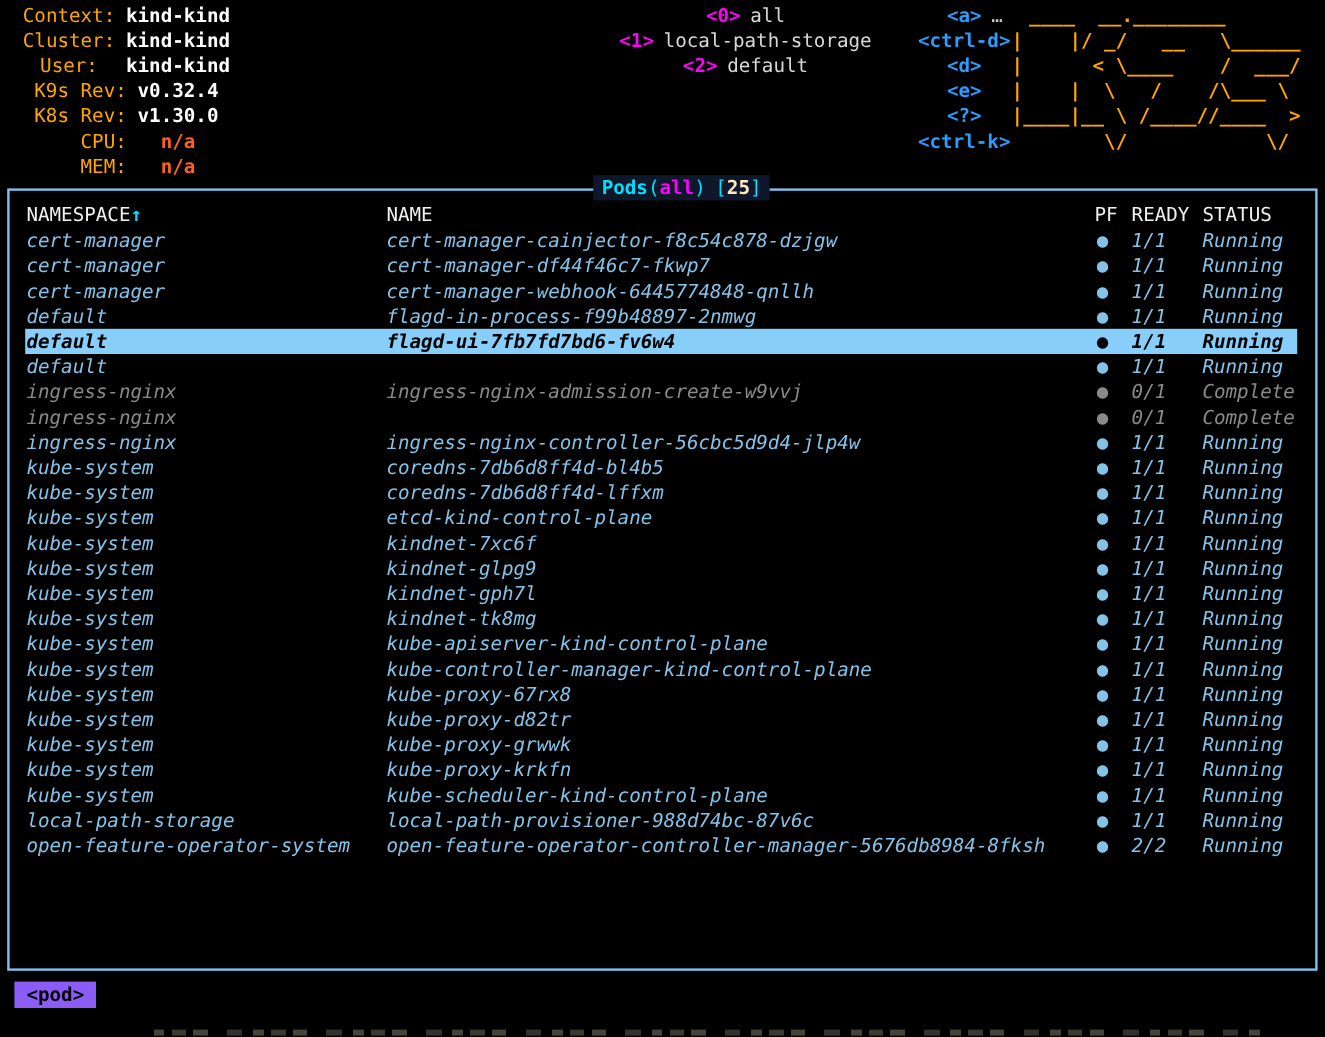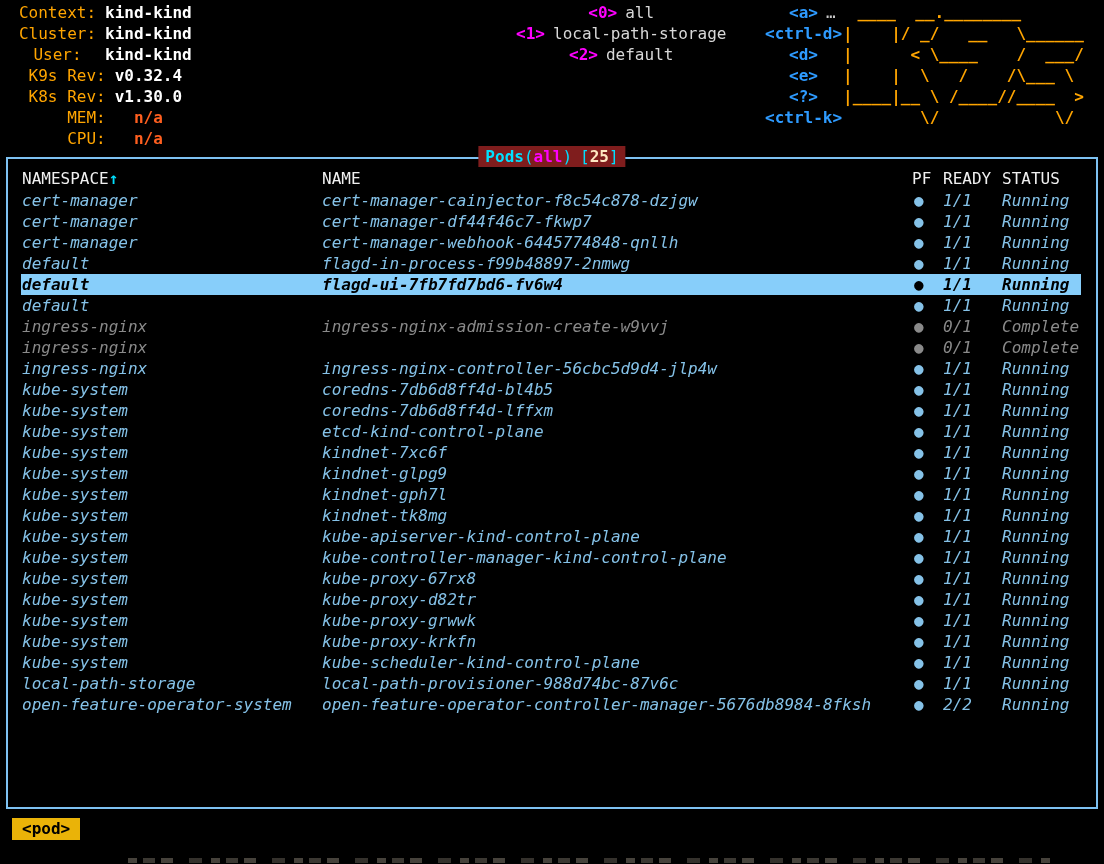--- a/index.html
+++ b/index.html
@@ -22,62 +22,62 @@
   .act-keys{position:absolute;left:765px;top:0;}
   .act-row{height:21px;white-space:pre;}
   .act-key{color:#2e9bff;font-weight:bold;}
   .ellipsis{position:absolute;left:826px;top:0;height:21px;color:#c8c8c8;}
   .logo{position:absolute;left:843px;top:0;margin:0;
     font-family:inherit;font-size:16px;line-height:21px;
     color:#ffa500;font-weight:bold;white-space:pre;}
   
   .frame{position:absolute;left:6px;top:157px;width:1092px;height:652px;
     border:2px solid #7ec2f2;box-sizing:border-box;}
-  .title{position:absolute;left:552px;top:146px;transform:translateX(-50%);
-    background:#7f1d1d;padding:0 7px;height:21px;white-space:pre;z-index:3;}
+  .title{position:absolute;left:568px;top:146px;transform:translateX(-50%);
+    background:#0f172a;padding:0 7px;height:21px;white-space:pre;z-index:3;}
   .t-res{color:#00e0ff;font-weight:bold;}
   .t-punc{color:#00e0ff;}
   .t-scope{color:#ff00ff;font-weight:bold;}
   .t-count{color:#ffe7c2;font-weight:bold;}
   .t-brack{color:#00e0ff;margin-left:8px;}
   .grid{position:absolute;left:0;top:0;right:0;bottom:0;overflow:hidden;}
   .thead{position:absolute;top:9px;left:0;height:21px;width:100%;color:#f0f0f0;}
   .col{position:absolute;white-space:pre;}
   .c-ns{left:14px;} .c-name{left:314px;} .c-pf{left:904px;}
   .c-ready{left:935px;} .c-status{left:994px;}
   .sort-arrow{color:#00e0ff;font-weight:bold;}
   .row{position:absolute;left:0;height:21px;width:100%;font-style:italic;}
   .row .cell{position:absolute;white-space:pre;color:#85c2e8;}
   .row .bullet{left:906px;}
   .row.muted .cell{color:#8a8a8a;}
   .row.selected::before{content:"";position:absolute;left:13px;top:0;
     width:1060px;height:21px;background:#87cefa;}
   .row.selected .cell{color:#000;font-weight:bold;}
   
   .crumb{position:absolute;left:12px;top:818px;height:22px;line-height:22px;
-    padding:0 10px;background:#eab308;color:#000;font-weight:bold;white-space:pre;}
+    padding:0 10px;background:#8b5cf6;color:#000;font-weight:bold;white-space:pre;}
   .sliver{position:absolute;left:128px;top:858px;width:925px;height:5px;
     background:
       repeating-linear-gradient(90deg,#534e46 0 9px,transparent 9px 15px,
         #46423b 15px 27px,transparent 27px 33px,#534e46 33px 45px,
         transparent 45px 61px,#3e3a34 61px 74px,transparent 74px 83px);
     opacity:.85;}
 </style>
 </head>
 <body>
 
 <div class="hdr">
   <div class="info" id="info">
       <div class="info-row"><span class="info-label">Context:</span><span class="info-value">kind-kind</span></div>
       <div class="info-row"><span class="info-label">Cluster:</span><span class="info-value">kind-kind</span></div>
       <div class="info-row"><span class="info-label">User:</span><span class="info-value">kind-kind</span></div>
       <div class="info-row"><span class="info-label">K9s Rev:</span><span class="info-value">v0.32.4</span></div>
       <div class="info-row"><span class="info-label">K8s Rev:</span><span class="info-value">v1.30.0</span></div>
+      <div class="info-row"><span class="info-label">CPU:</span><span class="info-value alert">n/a</span></div>
       <div class="info-row"><span class="info-label">MEM:</span><span class="info-value alert">n/a</span></div>
-      <div class="info-row"><span class="info-label">CPU:</span><span class="info-value alert">n/a</span></div>
     </div>
   <div class="ns-keys" id="ns-keys">
       <div class="ns-row"><span class="hotkey">&lt;0&gt;</span><span class="ns-label">all</span></div>
       <div class="ns-row"><span class="hotkey">&lt;1&gt;</span><span class="ns-label">local-path-storage</span></div>
       <div class="ns-row"><span class="hotkey">&lt;2&gt;</span><span class="ns-label">default</span></div>
     </div>
   <div class="act-keys" id="act-keys">
       <div class="act-row"><span class="act-key">&lt;a&gt;</span></div>
       <div class="act-row"><span class="act-key">&lt;ctrl-d&gt;</span></div>
       <div class="act-row"><span class="act-key">&lt;d&gt;</span></div>

